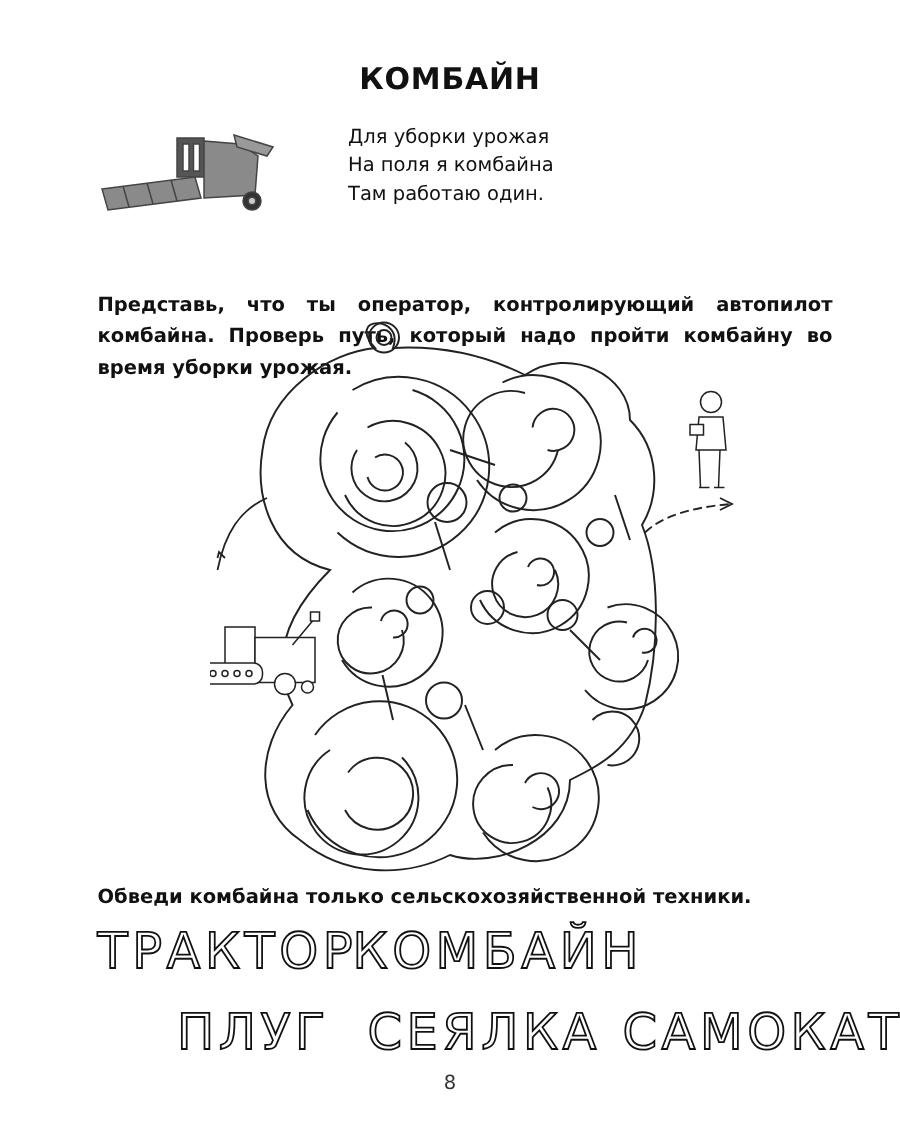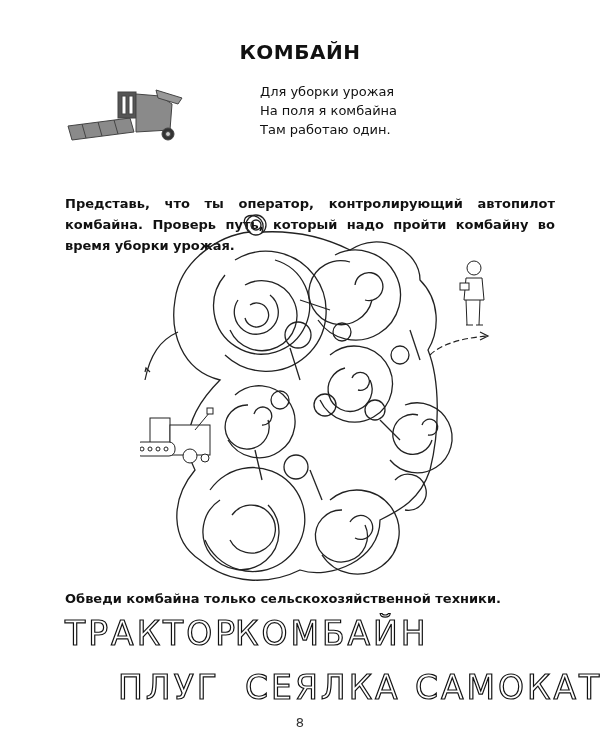--- a/index.html
+++ b/index.html
@@ -1,21 +1,21 @@
 <!DOCTYPE html>
 <html><head>
 <meta charset="utf-8">
 <style>
   html, body { margin:0; padding:0; background:#fff; }
   body { width:600px; height:750px; position:relative; overflow:hidden;
          font-family:"DejaVu Sans", sans-serif; color:#111; }
   .title { position:absolute; top:40px; left:0; width:600px; text-align:center;
            font-weight:bold; font-size:20px; letter-spacing:0.5px; }
   .poem { position:absolute; top:82px; left:232px; font-size:13px; line-height:19px; }
-  .poem div { white-space:nowrap;margin-left:28px; }
+  .poem div { white-space:nowrap; }
   .task { position:absolute; left:65px; width:490px; font-weight:bold; font-size:13px; line-height:21px; text-align:justify; }
   .task1 { top:158px;margin-top:35px; }
   .task2 { top:588px; }
   .pic-combine-top { position:absolute; left:60px; top:74px; width:140px; height:72px; }
   .maze { position:absolute; left:140px; top:210px; width:400px; height:380px; }
   .words { position:absolute; left:0; top:612px; width:600px; height:100px;text-align:center; }
   .word { position:absolute; font-family:"DejaVu Sans", sans-serif; font-size:33px; font-weight:normal;
           color:#fff; -webkit-text-stroke:1.2px #111; letter-spacing:3px; line-height:40px; }
   .page-num { position:absolute; top:715px; left:0; width:600px; text-align:center; font-size:13px; color:#333; }
 </style>

